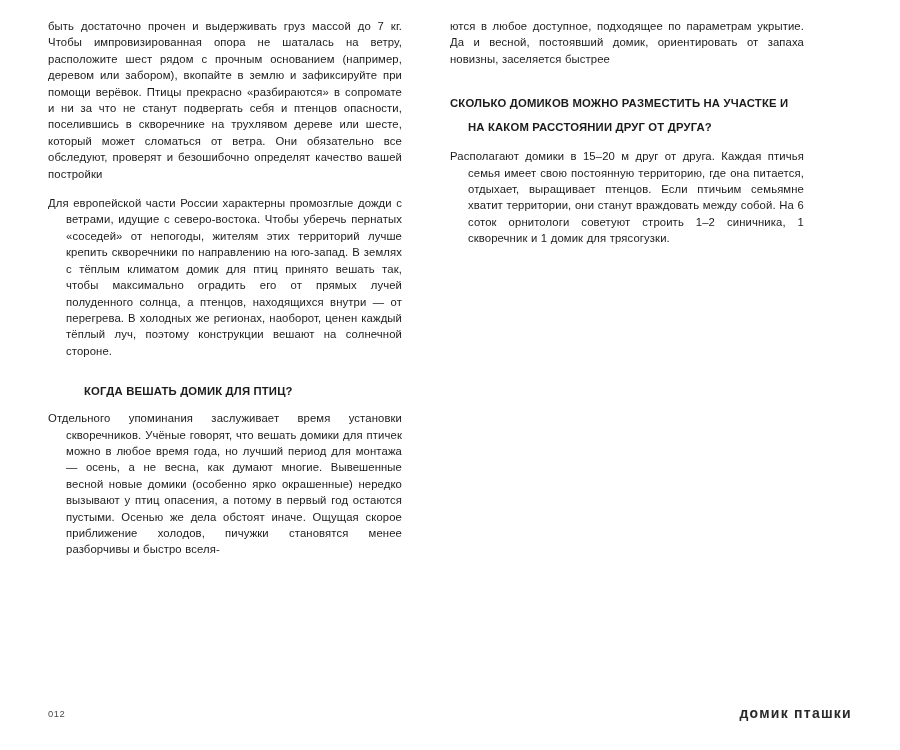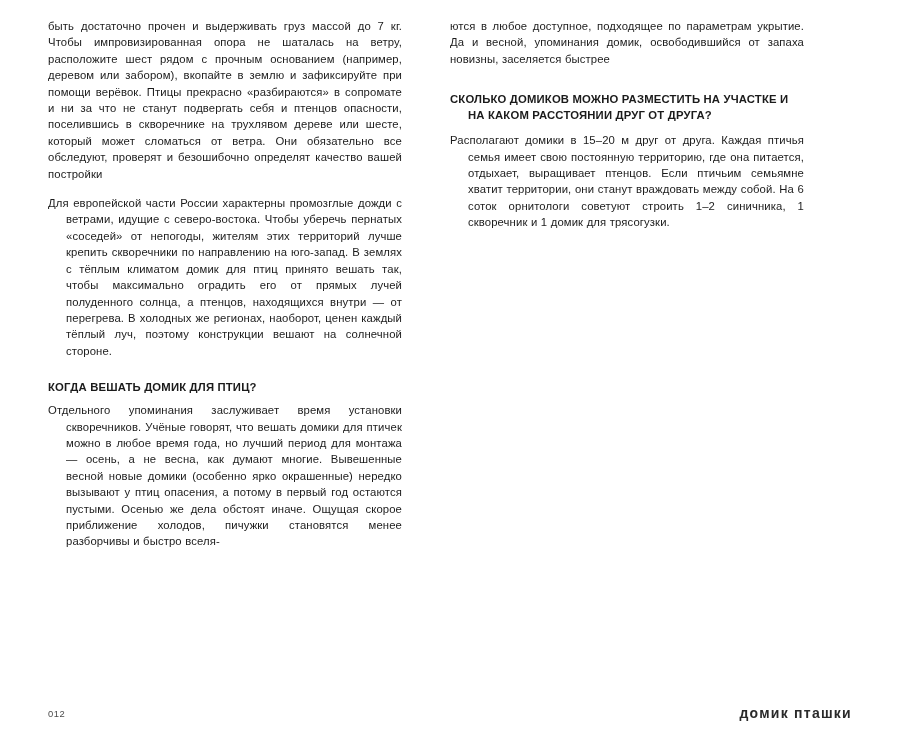--- a/index.html
+++ b/index.html
@@ -47,31 +47,32 @@
     color: #1b1b1b;
     letter-spacing: 0.01em;
     word-spacing: 0.02em;
   }
   .para.first {
     padding-left: 0;
     text-indent: 0;
   }
   .heading {
     font-size: 11.3px;
-    line-height: 16px;
+    line-height: 24px;
     text-align: left;
     margin: 0 0 7px 0;
     padding-left: 18px;
     text-indent: -18px;
     color: #1b1b1b;
     text-transform: uppercase;
     letter-spacing: 0.015em;
   }
   .heading.spaced-top {
     margin-top: 20px;
+    margin-left: 36px;
   }
   .heading.second-col {
     margin-top: 24px;
     margin-bottom: 9px;
   }
   .footer {
     position: absolute;
     bottom: 0;
     left: 0;
     width: 900px;
@@ -103,21 +104,21 @@
   <div class="columns">
 
     <div class="col">
       <p class="para first">быть достаточно прочен и выдерживать груз массой до 7 кг. Чтобы импровизированная опора не шаталась на ветру, расположите шест рядом с прочным основанием (например, деревом или забором), вкопайте в землю и зафиксируйте при помощи верёвок. Птицы прекрасно «разбираются» в сопромате и ни за что не станут подвергать себя и птенцов опасности, поселившись в скворечнике на трухлявом дереве или шесте, который может сломаться от ветра. Они обязательно все обследуют, проверят и безошибочно определят качество вашей постройки</p>
       <p class="para">Для европейской части России характерны промозглые дожди с ветрами, идущие с северо-востока. Чтобы уберечь пернатых «соседей» от непогоды, жителям этих территорий лучше крепить скворечники по направлению на юго-запад. В землях с тёплым климатом домик для птиц принято вешать так, чтобы максимально оградить его от прямых лучей полуденного солнца, а птенцов, находящихся внутри — от перегрева. В холодных же регионах, наоборот, ценен каждый тёплый луч, поэтому конструкции вешают на солнечной стороне.</p>
       <h2 class="heading spaced-top">Когда вешать домик для птиц?</h2>
       <p class="para">Отдельного упоминания заслуживает время установки скворечников. Учёные говорят, что вешать домики для птичек можно в любое время года, но лучший период для монтажа — осень, а не весна, как думают многие. Вывешенные весной новые домики (особенно ярко окрашенные) нередко вызывают у птиц опасения, а потому в первый год остаются пустыми. Осенью же дела обстоят иначе. Ощущая скорое приближение холодов, пичужки становятся менее разборчивы и быстро вселя-</p>
     </div>
 
     <div class="col">
-      <p class="para first">ются в любое доступное, подходящее по параметрам укрытие. Да и весной, упоминания домик, освободившийся от запаха новизны, заселяется быстрее</p>
+      <p class="para first">ются в любое доступное, подходящее по параметрам укрытие. Да и весной, постоявший домик, ориентировать от запаха новизны, заселяется быстрее</p>
       <h2 class="heading second-col">Сколько домиков можно разместить на участке и на каком расстоянии друг от друга?</h2>
       <p class="para">Располагают домики в 15–20 м друг от друга. Каждая птичья семья имеет свою постоянную территорию, где она питается, отдыхает, выращивает птенцов. Если птичьим семьямне хватит территории, они станут враждовать между собой. На 6 соток орнитологи советуют строить 1–2 синичника, 1 скворечник и 1 домик для трясогузки.</p>
     </div>
 
   </div>
 
   <div class="footer">
     <span class="folio">012</span>
     <span class="running-title">домик пташки</span>
   </div>

